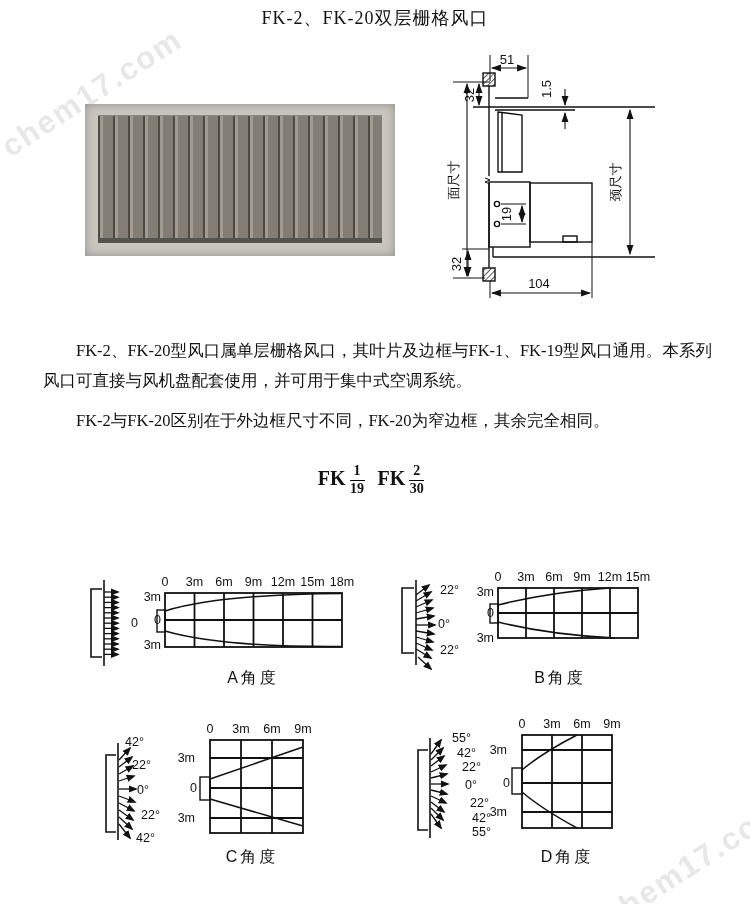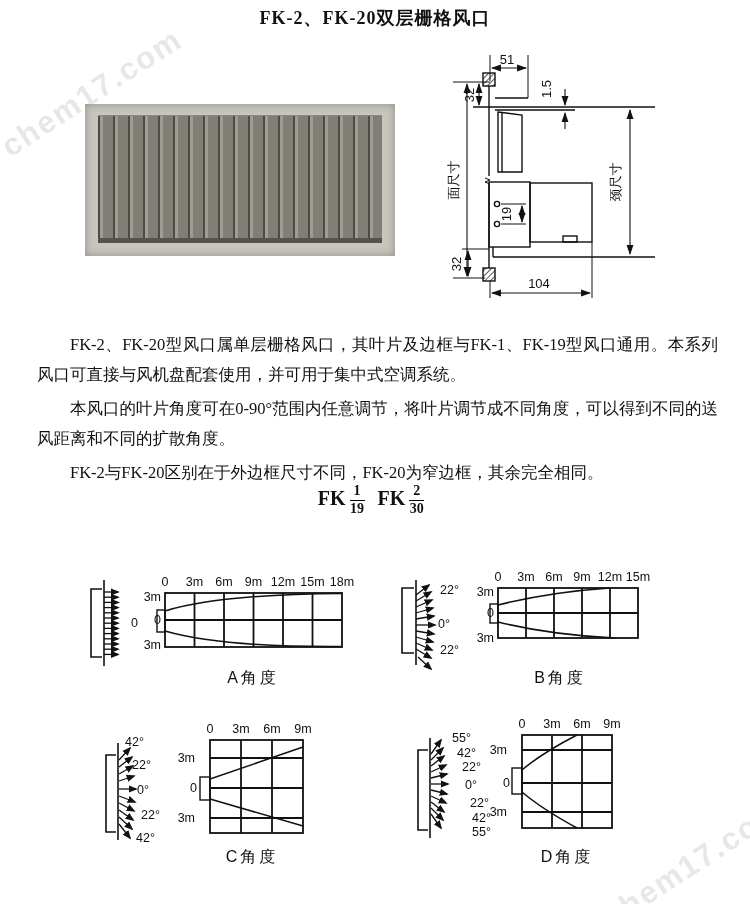--- a/index.html
+++ b/index.html
@@ -2,33 +2,33 @@
 <html><head>
 <meta charset="utf-8">
 <style>
   html,body{margin:0;padding:0;background:#888;}
   .page{position:relative;width:750px;height:904px;margin:0 auto;background:#fff;overflow:hidden;
         font-family:"Liberation Serif","DejaVu Serif",serif;color:#111;}
   .wm{position:absolute;font-family:"Liberation Sans","DejaVu Sans",sans-serif;
       font-weight:bold;font-size:31px;color:#e7e7e7;transform:rotate(-33deg);
       letter-spacing:2px;user-select:none;}
   .title{position:absolute;top:6px;left:0;width:100%;text-align:center;
-         font-size:18px;font-weight:bold;letter-spacing:1px;}
+         font-size:18px;font-weight:normal;letter-spacing:1px;}
   
   .photo{position:absolute;left:85px;top:104px;width:310px;height:152px;
          background:#c9c6bf;box-shadow:inset 0 0 10px rgba(0,0,0,.28);}
   .photo .slats{position:absolute;left:13px;right:13px;top:11px;bottom:13px;
         background:repeating-linear-gradient(90deg,#4c4b46 0 2px,#a09c93 2px 5px,#827e75 5px 15px);
         border-bottom:5px solid #55534d;border-top:1px solid #8a877f;}
   
   .bodytext{position:absolute;left:33px;top:326px;width:689px;font-size:16.5px;
             line-height:30px;text-align:justify;}
-  .bodytext p{margin:4px;text-indent:2em;}
+  .bodytext p{margin:10px;text-indent:2em;}
   
-  .subtitle{position:absolute;top:484px;left:0;width:100%;text-align:center;
+  .subtitle{position:absolute;top:464px;left:0;width:100%;text-align:center;
             font-size:20px;font-weight:bold;}
   .frac{display:inline-block;vertical-align:-8px;text-align:center;font-size:14px;
         line-height:1.05;margin:0 8px 0 4px;}
   .frac .num{display:block;border-bottom:1.6px solid #000;padding:0 4px 1px;}
   .frac .den{display:block;padding-top:1px;}
   svg text{font-family:"Liberation Sans","DejaVu Sans",sans-serif;fill:#111;}
   .diag{position:absolute;}
   .cap{font-size:16px;letter-spacing:3px;}
   .tick{font-size:12.5px;}
   .ang{font-size:12.5px;}
@@ -108,21 +108,20 @@
     <text class="dimtxt" x="37" y="50" text-anchor="middle" transform="rotate(-90 37 50)">32</text>
     <text class="dimtxt" x="21" y="135" text-anchor="middle" transform="rotate(-90 21 135)">面尺寸</text>
     <text class="dimtxt" x="183" y="137" text-anchor="middle" transform="rotate(-90 183 137)">颈尺寸</text>
     <text class="dimtxt" x="74" y="169" text-anchor="middle" transform="rotate(-90 74 169)">19</text>
     <text class="dimtxt" x="24" y="219" text-anchor="middle" transform="rotate(-90 24 219)">32</text>
     <text class="dimtxt" x="102" y="243" text-anchor="middle">104</text>
   </svg>
 
   <div class="bodytext">
     <p>FK-2、FK-20型风口属单层栅格风口，其叶片及边框与FK-1、FK-19型风口通用。本系列风口可直接与风机盘配套使用，并可用于集中式空调系统。</p>
-    <p>本风口的叶片角度可在0-90°范围内任意调节，将叶片调节成不同角度，可以得到不同的送风距离和不同的扩散角度。</p>
     <p>FK-2与FK-20区别在于外边框尺寸不同，FK-20为窄边框，其余完全相同。</p>
   </div>
 
   <div class="subtitle">
     <span>FK</span><span class="frac"><span class="num">1</span><span class="den">19</span></span>
     <span>FK</span><span class="frac"><span class="num">2</span><span class="den">30</span></span>
   </div>
 
   <svg class="diag" style="left:75px;top:565px;" width="305" height="130" viewBox="0 0 305 130">
     <defs>

